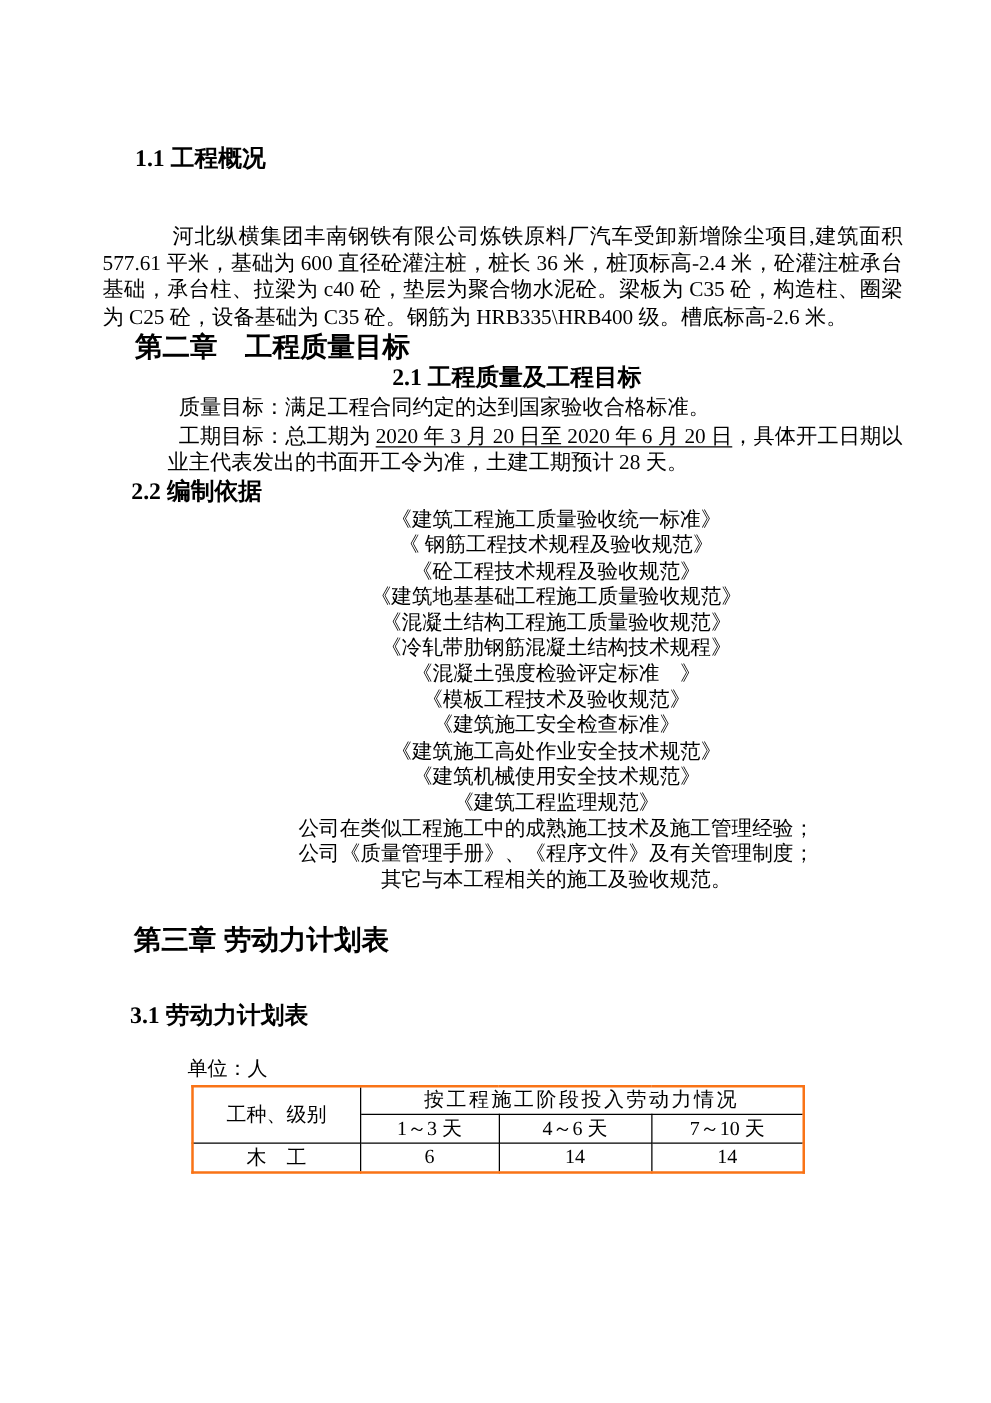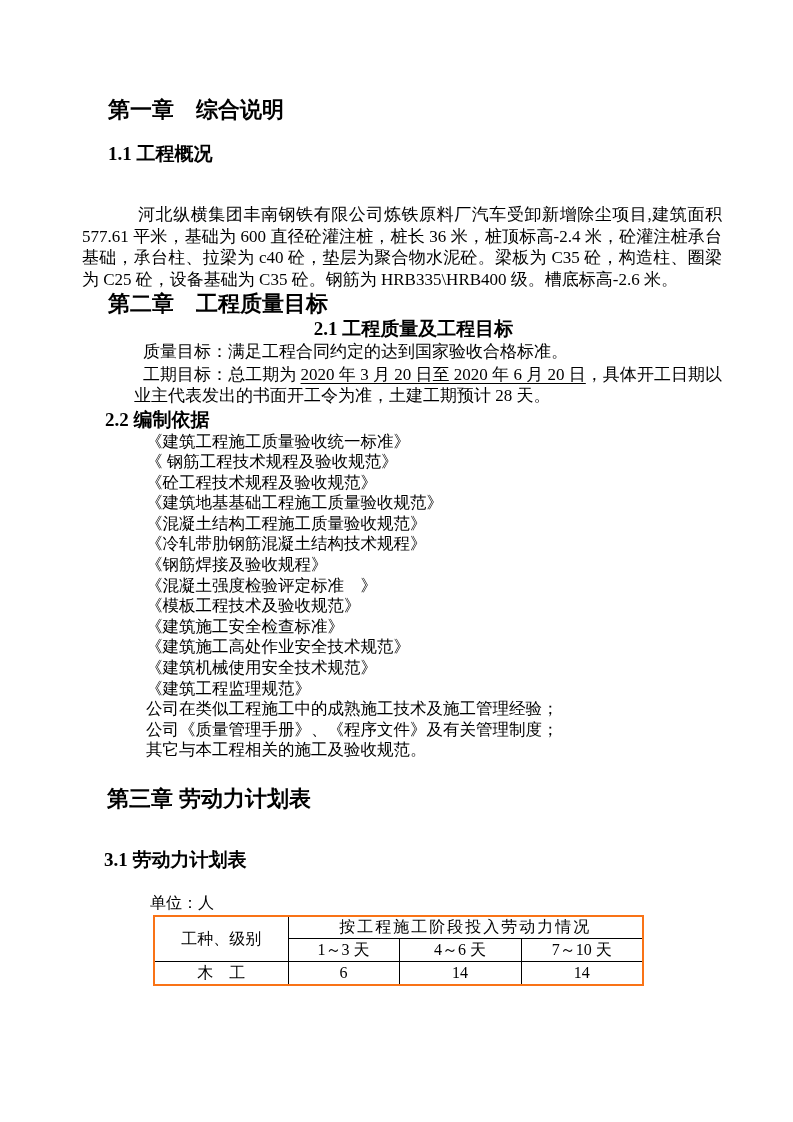--- a/index.html
+++ b/index.html
@@ -40,21 +40,21 @@
   }
   .ch2-block{margin-top:1px;}
   .goal-par{
     font-size:17px;line-height:21.5px;
     text-align:justify;
     margin:1px 0 0 52px;
     text-indent:9px;
   }
   .goal-par.first{margin-top:1px;}
   .underlined{text-decoration:underline;text-underline-offset:3px;}
-  .refs{margin:1px 0 0 64px;}
+  .refs{margin:1px 0 0 86px;text-align:center;}
   .ref-item{
     font-size:16.5px;line-height:20.6px;
     white-space:nowrap;
   }
   .ch3-title{margin-top:24px;}
   .unit-label{
     font-size:16px;line-height:20px;
     margin:22px 0 0 68px;
   }
   table.labor{
@@ -72,21 +72,20 @@
   }
   .row-group td{height:21px;letter-spacing:2px;}
   .row-stages td{height:22px;}
   .row-data td{height:22px;font-family:Liberation Serif, serif;}
 </style>
 </head>
 <body>
 
 <div class="page">
 
-  <h1 class="chapter-title">第一章　综合说明</h1>
 
   <h2 class="section-heading s11"><span class="sec-num">1.1 </span><span class="sec-text">工程概况</span></h2>
 
   <p class="body-par">河北纵横集团丰南钢铁有限公司炼铁原料厂汽车受卸新增除尘项目,建筑面积 577.61 平米，基础为 600 直径砼灌注桩，桩长 36 米，桩顶标高-2.4 米，砼灌注桩承台基础，承台柱、拉梁为 c40 砼，垫层为聚合物水泥砼。梁板为 C35 砼，构造柱、圈梁为 C25 砼，设备基础为 C35 砼。钢筋为 HRB335\HRB400 级。槽底标高-2.6 米。</p>
 
   <h1 class="chapter-title ch2-block">第二章　工程质量目标</h1>
 
   <h2 class="section-heading s21"><span class="sec-num">2.1 </span><span class="sec-text">工程质量及工程目标</span></h2>
 
   <p class="goal-par first">质量目标：满足工程合同约定的达到国家验收合格标准。</p>
@@ -95,21 +94,20 @@
 
   <h2 class="section-heading s22"><span class="sec-num">2.2 </span><span class="sec-text">编制依据</span></h2>
 
   <div class="refs">
     <div class="ref-item">《建筑工程施工质量验收统一标准》</div>
     <div class="ref-item">《 钢筋工程技术规程及验收规范》</div>
     <div class="ref-item">《砼工程技术规程及验收规范》</div>
     <div class="ref-item">《建筑地基基础工程施工质量验收规范》</div>
     <div class="ref-item">《混凝土结构工程施工质量验收规范》</div>
     <div class="ref-item">《冷轧带肋钢筋混凝土结构技术规程》</div>
-    <div class="ref-item">《钢筋焊接及验收规程》</div>
     <div class="ref-item">《混凝土强度检验评定标准　》</div>
     <div class="ref-item">《模板工程技术及验收规范》</div>
     <div class="ref-item">《建筑施工安全检查标准》</div>
     <div class="ref-item">《建筑施工高处作业安全技术规范》</div>
     <div class="ref-item">《建筑机械使用安全技术规范》</div>
     <div class="ref-item">《建筑工程监理规范》</div>
     <div class="ref-item">公司在类似工程施工中的成熟施工技术及施工管理经验；</div>
     <div class="ref-item">公司《质量管理手册》、《程序文件》及有关管理制度；</div>
     <div class="ref-item">其它与本工程相关的施工及验收规范。</div>
   </div>

